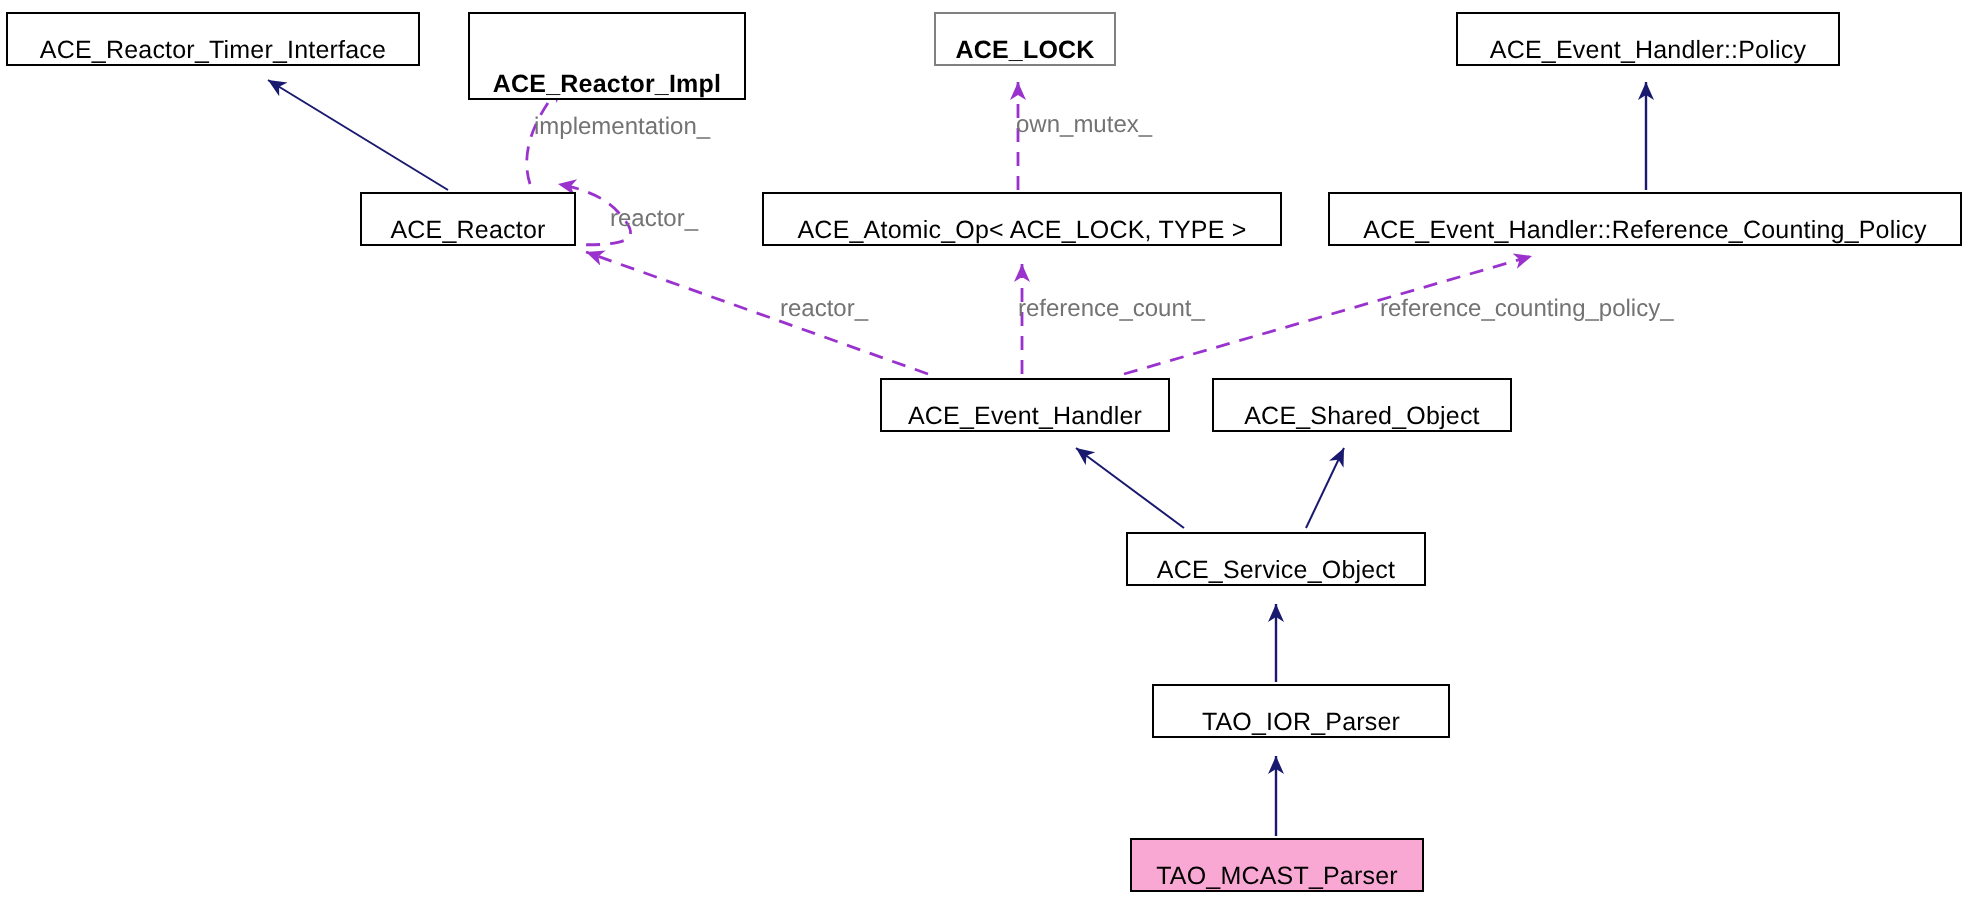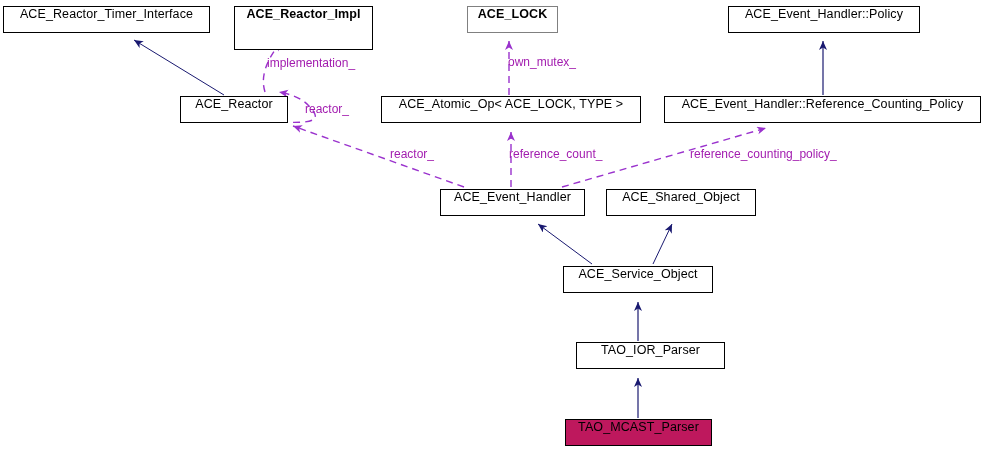--- a/index.html
+++ b/index.html
@@ -22,39 +22,39 @@
     width: 987px;
     height: 451px;
     pointer-events: none;
   }
   .node {
     position: absolute;
     box-sizing: border-box;
     border: 1px solid #000000;
     background: #ffffff;
     display: flex;
-    align-items: flex-start;
+    align-items: flex-end;
     justify-content: center;
     font-size: 12.5px;
     color: #000000;
     white-space: nowrap;
     letter-spacing: 0.1px;
     z-index: 5;
   }
   .node.external {
     border-color: #808080;
   }
   .node.highlight {
-    background: #be185d;
+    background: #f9a8d4;
     border-color: #000000;
   }
   .edge-label {
     position: absolute;
     font-size: 12px;
-    color: #a21caf;
+    color: #737373;
     white-space: nowrap;
     z-index: 6;
     background: transparent;
   }
 </style>
 </head>
 <body>
 
 <div id="canvas">
 

